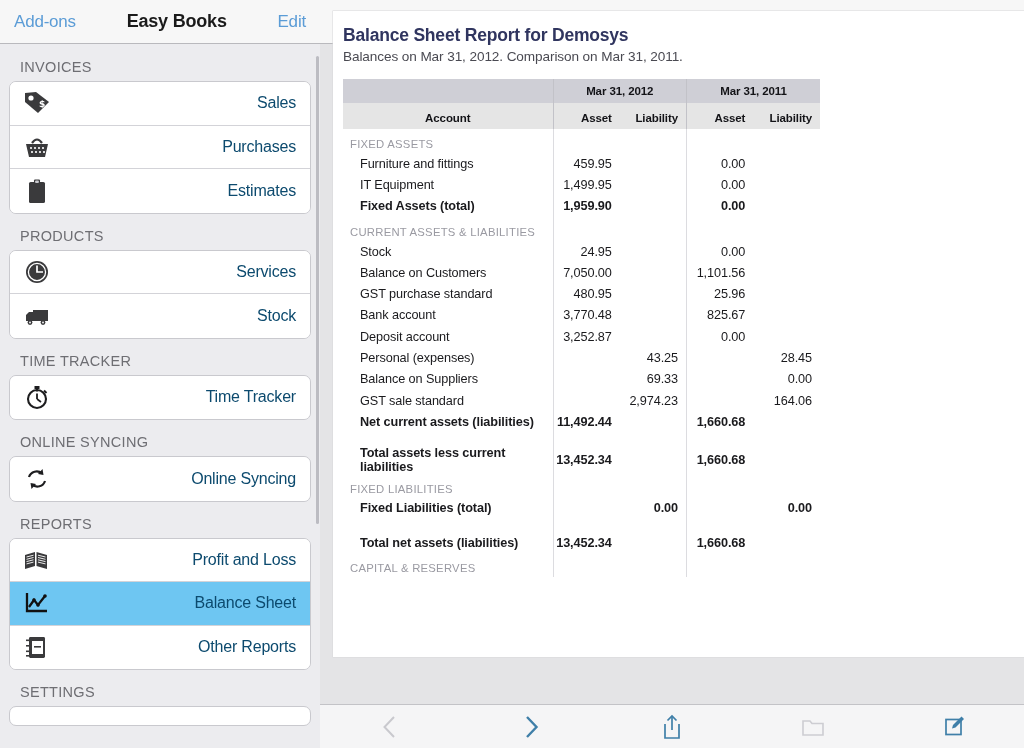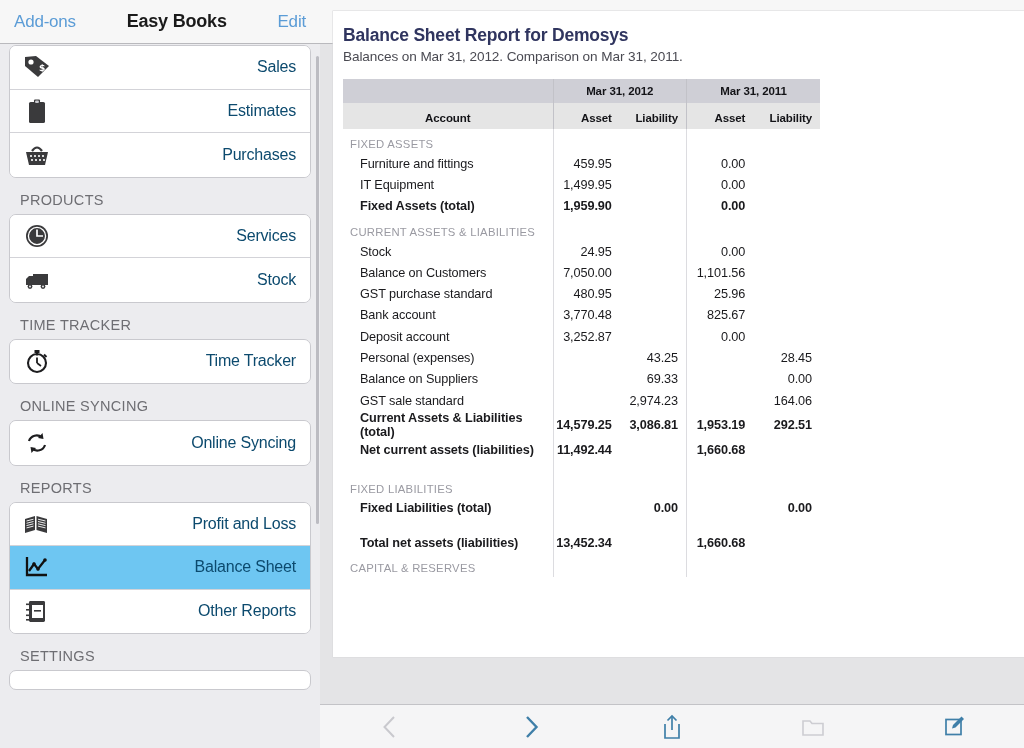--- a/index.html
+++ b/index.html
@@ -136,61 +136,62 @@
   <div id="sidebar">
 
     <div id="sidebar-topbar">
       <span id="addons-button">Add-ons</span>
       <span id="sidebar-title">Easy Books</span>
       <span id="edit-button">Edit</span>
     </div>
 
     <div id="sidebar-scroll">
 
+      <div class="section-header">INVOICES</div>
       <div class="group">
         <div class="row">
           <span class="row-icon">
             <svg width="30" height="26" viewBox="0 0 30 26">
               <g fill="#3a3a3c">
                 <path d="M2 3 L13 2 L26 12 L15 23 L2 12 Z"></path>
               </g>
               <circle cx="8" cy="8" r="2.6" fill="#fff"></circle>
               <text x="16" y="17" font-size="9" font-family="DejaVu Sans, sans-serif" fill="#fff" font-weight="bold">$</text>
             </svg>
           </span>
           <span class="row-label">Sales</span>
-        </div>
-        <div class="row">
-          <span class="row-icon">
-            <svg width="30" height="26" viewBox="0 0 30 26">
-              <rect x="6" y="4" width="16" height="21" rx="1.6" fill="#3a3a3c"></rect>
-              <rect x="11" y="1.5" width="6" height="4.5" rx="1" fill="#3a3a3c"></rect>
-              <rect x="12.2" y="2.6" width="3.6" height="2.3" rx="0.6" fill="#c9c9ce"></rect>
-            </svg>
-          </span>
-          <span class="row-label">Estimates</span>
         </div>
         <div class="row">
           <span class="row-icon">
             <svg width="30" height="26" viewBox="0 0 30 26">
               <path d="M9 9 Q14 2 19 9" stroke="#3a3a3c" stroke-width="2.2" fill="none"></path>
               <path d="M3 10 L25 10 L22 23 L6 23 Z" fill="#3a3a3c"></path>
               <g fill="#fff">
                 <circle cx="8" cy="14" r="1.1"></circle>
                   <circle cx="12" cy="14" r="1.1"></circle>
                   <circle cx="16" cy="14" r="1.1"></circle>
                   <circle cx="20" cy="14" r="1.1"></circle>
                 <circle cx="9" cy="18" r="1.1"></circle>
                   <circle cx="13" cy="18" r="1.1"></circle>
                   <circle cx="17" cy="18" r="1.1"></circle>
                   <circle cx="21" cy="18" r="1.1"></circle>
               </g>
             </svg>
           </span>
           <span class="row-label">Purchases</span>
+        </div>
+        <div class="row">
+          <span class="row-icon">
+            <svg width="30" height="26" viewBox="0 0 30 26">
+              <rect x="6" y="4" width="16" height="21" rx="1.6" fill="#3a3a3c"></rect>
+              <rect x="11" y="1.5" width="6" height="4.5" rx="1" fill="#3a3a3c"></rect>
+              <rect x="12.2" y="2.6" width="3.6" height="2.3" rx="0.6" fill="#c9c9ce"></rect>
+            </svg>
+          </span>
+          <span class="row-label">Estimates</span>
         </div>
       </div>
 
       <div class="section-header">PRODUCTS</div>
       <div class="group">
         <div class="row">
           <span class="row-icon">
             <svg width="30" height="26" viewBox="0 0 30 26">
               <circle cx="14" cy="13" r="11" fill="#3a3a3c"></circle>
               <circle cx="14" cy="13" r="8.6" fill="none" stroke="#fff" stroke-width="1.3"></circle>
@@ -434,39 +435,39 @@
                 <td class="num">0.00</td>
               </tr>
               <tr class="item">
                 <td class="acct">GST sale standard</td>
                 <td class="num vl"></td>
                 <td class="num">2,974.23</td>
                 <td class="num vl"></td>
                 <td class="num">164.06</td>
               </tr>
               <tr class="total">
-                <td class="acct">Current Assets &amp; Liabilities (total)</td>
-                <td class="num vl">14,579.25</td>
-                <td class="num">3,086.81</td>
-                <td class="num vl">1,953.19</td>
-                <td class="num">292.51</td>
-              </tr>
-              <tr class="total">
                 <td class="acct">Net current assets (liabilities)</td>
                 <td class="num vl">11,492.44</td>
                 <td class="num"></td>
                 <td class="num vl">1,660.68</td>
                 <td class="num"></td>
               </tr>
               <tr class="spacer">
                 <td colspan="1"></td>
                 <td class="vl"></td>
                 <td class=""></td>
                 <td class="vl"></td>
                 <td class=""></td>
+              </tr>
+              <tr class="total">
+                <td class="acct">Total assets less current liabilities</td>
+                <td class="num vl">13,452.34</td>
+                <td class="num"></td>
+                <td class="num vl">1,660.68</td>
+                <td class="num"></td>
               </tr>
               <tr class="group-head">
                 <td>FIXED LIABILITIES</td>
                 <td class="vl"></td>
                 <td class=""></td>
                 <td class="vl"></td>
                 <td class=""></td>
               </tr>
               <tr class="total">
                 <td class="acct">Fixed Liabilities (total)</td>

